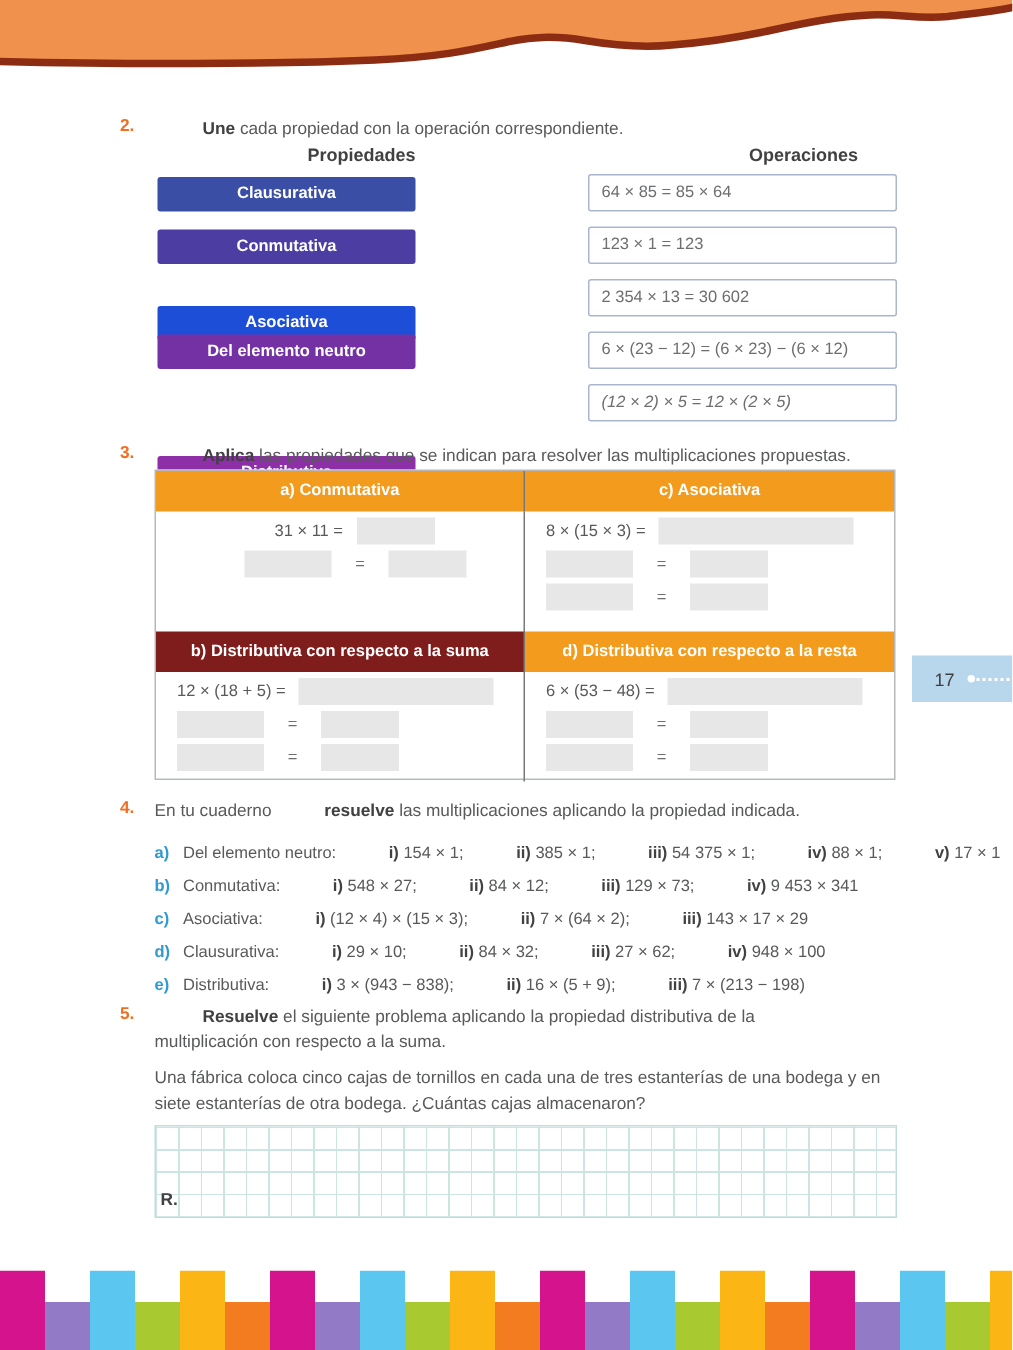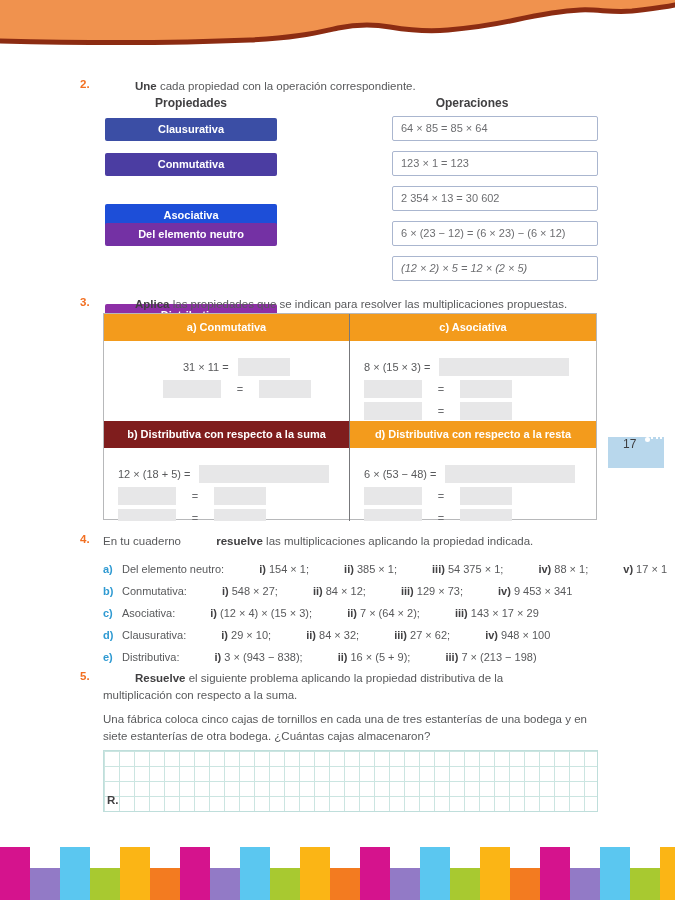--- a/index.html
+++ b/index.html
@@ -11,21 +11,21 @@
   .b{font-weight:bold;color:#414042;margin-left:32px;}
 
   
   #top-wave{position:absolute;left:0;top:0;}
 
   
   .num{position:absolute;font-weight:bold;color:#f26f21;font-size:11.5px;}
   .intro{position:absolute;margin:0;font-size:11.5px;line-height:17px;color:#58595b;}
 
   
-  .col-title{position:absolute;font-size:12px;font-weight:bold;color:#414042;text-align:center;}
+  .col-title{position:absolute;font-size:12px;font-weight:bold;color:#414042;text-align:right;}
   #properties-list{position:absolute;left:105px;top:118px;width:172px;height:175px;}
   .prop-btn{
     position:absolute;left:0;width:172px;height:23px;border-radius:2px;
     color:#fff;font-weight:bold;font-size:11px;text-align:center;line-height:23px;
   }
   #operations-list{position:absolute;left:392px;top:116px;width:206px;height:175px;}
   .op-box{
     position:absolute;left:0;width:206px;height:25px;background:#fff;
     border:1px solid #aab6cf;border-radius:2px;font-size:11px;color:#6d6e71;
     line-height:23px;padding-left:8px;white-space:nowrap;overflow:hidden;
@@ -35,36 +35,36 @@
   .ex3-table{
     position:absolute;left:103px;top:313px;width:494px;height:207px;
     border:1px solid #b7b8ba;display:grid;grid-template-columns:1fr 1fr;
     grid-template-rows:27px 80px 27px 73px;background:#fff;
   }
   .ex3-h{
     color:#fff;font-weight:bold;font-size:11px;text-align:center;line-height:27px;
     white-space:nowrap;overflow:hidden;
   }
   .lc{border-right:1px solid #77787b;}
-  .ex3-body{padding-top:17px;overflow:hidden;}
+  .ex3-body{padding-top:4px;overflow:hidden;}
   .eq-row{display:flex;align-items:center;gap:9px;height:18px;margin-bottom:4px;padding-left:14px;font-size:11px;color:#58595b;}
   .expr{white-space:pre;}
   .c2{width:20px;text-align:center;color:#6d6e71;}
   .blank{background:#e7e7e8;height:18px;flex:0 0 auto;}
   .bk-s{width:52px;}
   .bk-m{width:58px;}
   .bk-w{width:130px;}
   .sp{display:inline-block;flex:0 0 auto;height:1px;}
   .sp65{width:56px;}
   .sp36{width:36px;}
 
   
   .page-tab{
-    position:absolute;left:608px;top:437px;width:56px;height:31px;background:#b8d7ec;
-    display:flex;font-size:12px;color:#3e3e40;
+    position:absolute;left:608px;top:437px;width:67px;height:31px;background:#b8d7ec;
+    display:flex;align-items:center;font-size:12px;color:#3e3e40;
   }
   .page-tab .pn{margin-left:15px;}
   .tab-dot{width:5px;height:5px;border-radius:50%;background:#fff;margin-left:9px;flex:0 0 auto;}
   .tab-dots{flex:1;border-top:2px dotted #fff;margin:0 2px 0 1px;}
 
   
   #ex4-items{position:absolute;left:103px;top:558px;width:505px;}
   .ex4-item{height:22px;display:flex;align-items:center;font-size:11px;white-space:nowrap;}
   .ex4-letter{width:19px;flex:0 0 19px;font-weight:bold;color:#2f9ad2;}
 

